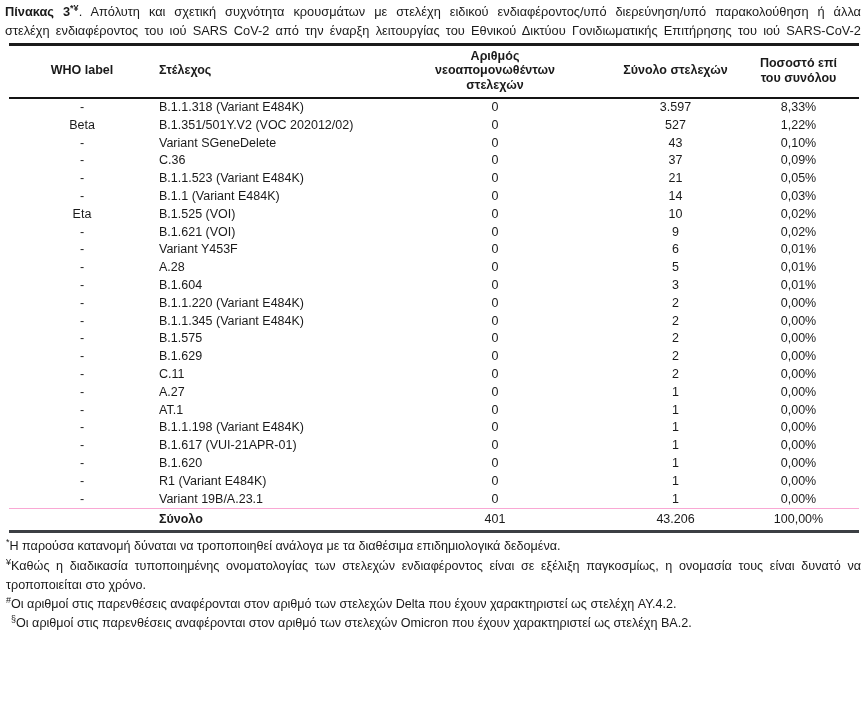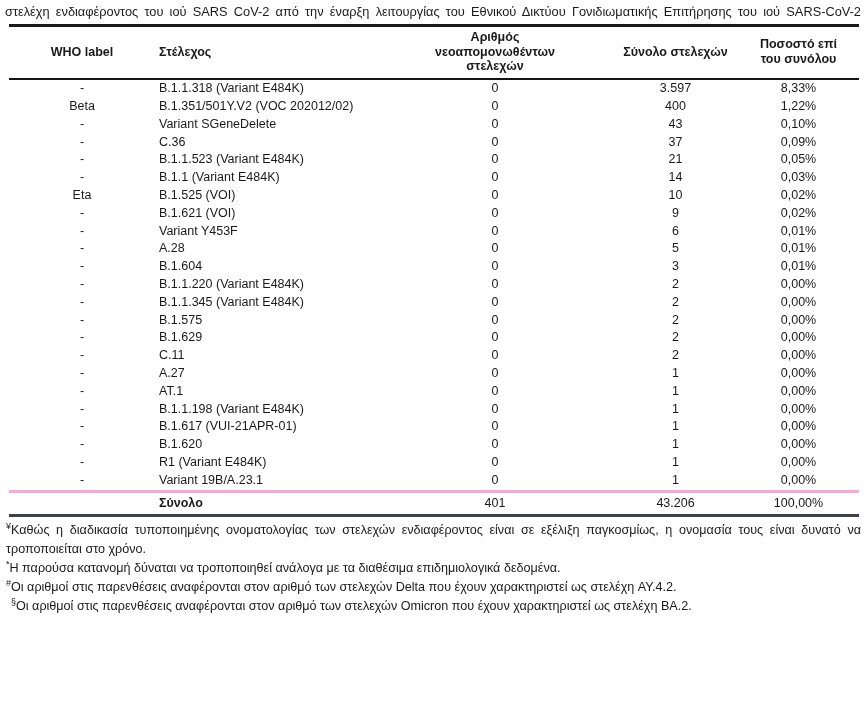--- a/index.html
+++ b/index.html
@@ -34,36 +34,37 @@
   th { font-size: 12.5px; font-weight: bold; text-align: center; vertical-align: middle; padding: 3px 0 4px 0; }
   th .hline { line-height: 14.8px; white-space: nowrap; }
   th.c0 { padding-left: 20px; }
   th.c1 { text-align: left; padding-left: 24px; }
 
   td { font-size: 12.5px; text-align: center; height: 17.8px; line-height: 17.8px; padding: 0; white-space: nowrap; overflow: hidden; }
   td.c0 { padding-left: 20px; }
   td.c1 { text-align: left; padding-left: 24px; }
   td sup, .fn sup { font-size: 8.5px; vertical-align: super; line-height: 0; }
 
-  tbody.total-band { border-top: 3px solid #f9a8d4; }
+  tbody.total-band { border-top: 1px solid #f9a8d4; }
   tbody.total-band td { height: 21px; line-height: 21px; }
   tbody.total-band td.c1 b { font-weight: bold; }
 
   
   .footnotes { margin: 4px 0 0 1px; }
   .fn { font-size: 12.6px; line-height: 19.2px; text-align: justify; }
   .fn sup { font-size: 9px; }
   .fn.indent { padding-left: 5px; }
 </style>
 </head>
 <body>
 
 <div class="page">
 
   <p class="caption">
+    <span class="cap-line cap-just"><b>Πίνακας 3</b><sup>*¥</sup><span>. Απόλυτη και σχετική συχνότητα κρουσμάτων με στελέχη ειδικού ενδιαφέροντος/υπό διερεύνηση/υπό παρακολούθηση ή άλλα</span></span>
     <span class="cap-line cap-just">στελέχη ενδιαφέροντος του ιού SARS CoV-2 από την έναρξη λειτουργίας του Εθνικού Δικτύου Γονιδιωματικής Επιτήρησης του ιού SARS-CoV-2</span>
   </p>
 
   <table class="variants">
     <colgroup>
       <col class="w0">
         <col class="w1">
         <col class="w2">
         <col class="w3">
         <col class="w4">
@@ -95,21 +96,21 @@
           <td class="c0">-</td>
           <td class="c1">B.1.1.318 (Variant E484K)</td>
           <td class="c2">0</td>
           <td class="c3">3.597</td>
           <td class="c4">8,33%</td>
         </tr>
         <tr>
           <td class="c0">Beta</td>
           <td class="c1">B.1.351/501Y.V2 (VOC 202012/02)</td>
           <td class="c2">0</td>
-          <td class="c3">400</td>
+          <td class="c3">527</td>
           <td class="c4">1,22%</td>
         </tr>
         <tr>
           <td class="c0">-</td>
           <td class="c1">Variant SGeneDelete</td>
           <td class="c2">0</td>
           <td class="c3">43</td>
           <td class="c4">0,10%</td>
         </tr>
         <tr>
@@ -258,19 +259,19 @@
         <td class="c0"></td>
         <td class="c1"><b>Σύνολο</b></td>
         <td class="c2">401</td>
         <td class="c3">43.206</td>
         <td class="c4">100,00%</td>
       </tr>
     </tbody>
   </table>
 
   <div class="footnotes">
+      <div class="fn"><sup>*</sup><span>Η παρούσα κατανομή δύναται να τροποποιηθεί ανάλογα με τα διαθέσιμα επιδημιολογικά δεδομένα.</span></div>
       <div class="fn"><sup>¥</sup><span>Καθώς η διαδικασία τυποποιημένης ονοματολογίας των στελεχών ενδιαφέροντος είναι σε εξέλιξη παγκοσμίως, η ονομασία τους είναι δυνατό να τροποποιείται στο χρόνο.</span></div>
-      <div class="fn"><sup>*</sup><span>Η παρούσα κατανομή δύναται να τροποποιηθεί ανάλογα με τα διαθέσιμα επιδημιολογικά δεδομένα.</span></div>
       <div class="fn"><sup>#</sup><span>Οι αριθμοί στις παρενθέσεις αναφέρονται στον αριθμό των στελεχών Delta που έχουν χαρακτηριστεί ως στελέχη AY.4.2.</span></div>
       <div class="fn indent"><sup>§</sup><span>Οι αριθμοί στις παρενθέσεις αναφέρονται στον αριθμό των στελεχών Omicron που έχουν χαρακτηριστεί ως στελέχη BA.2.</span></div>
     </div>
 
 </div>
 
 </body></html>

